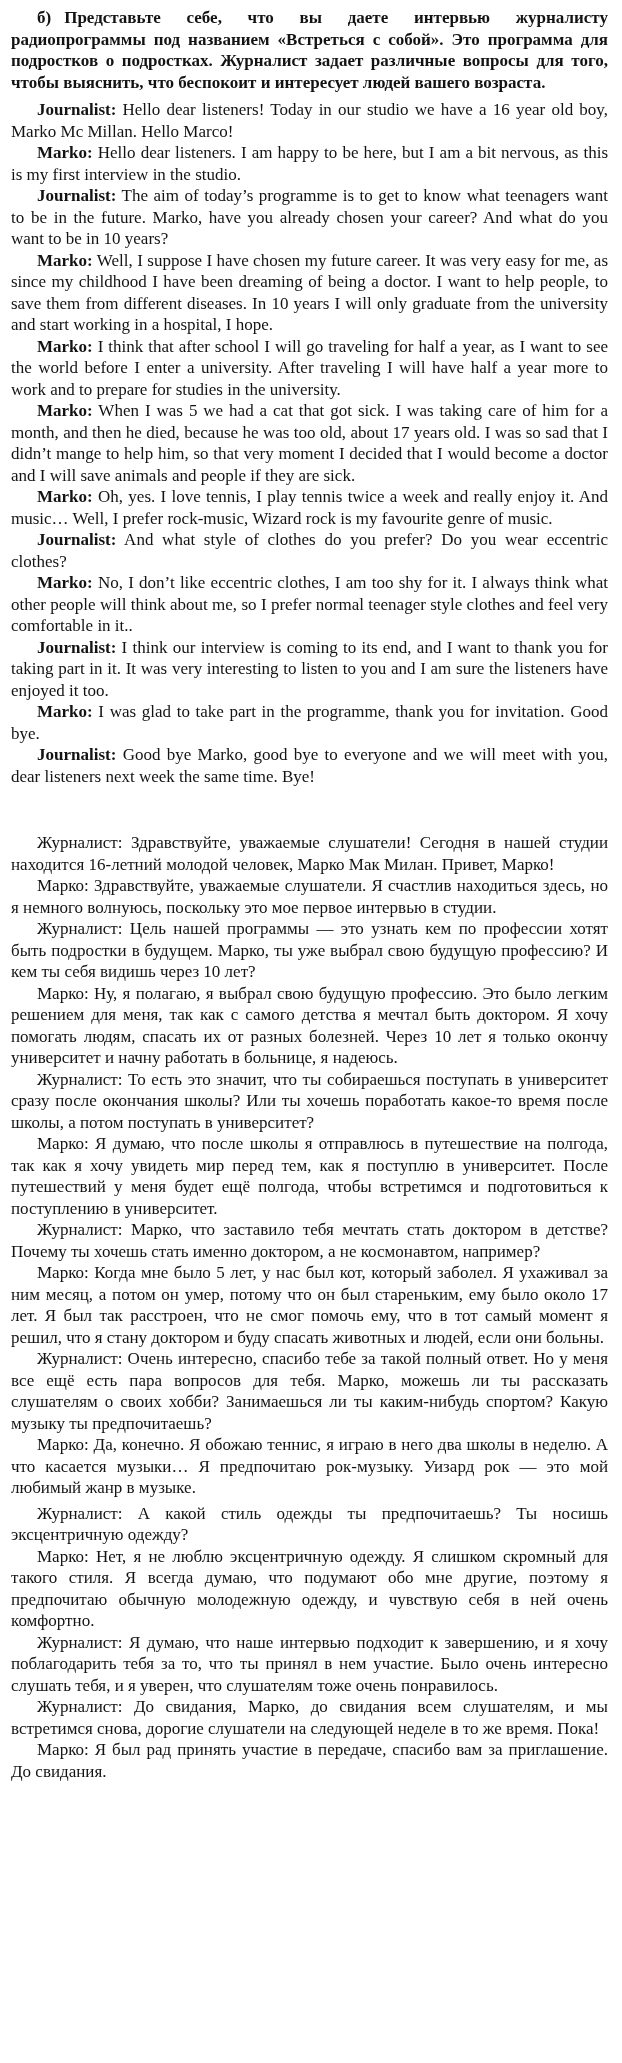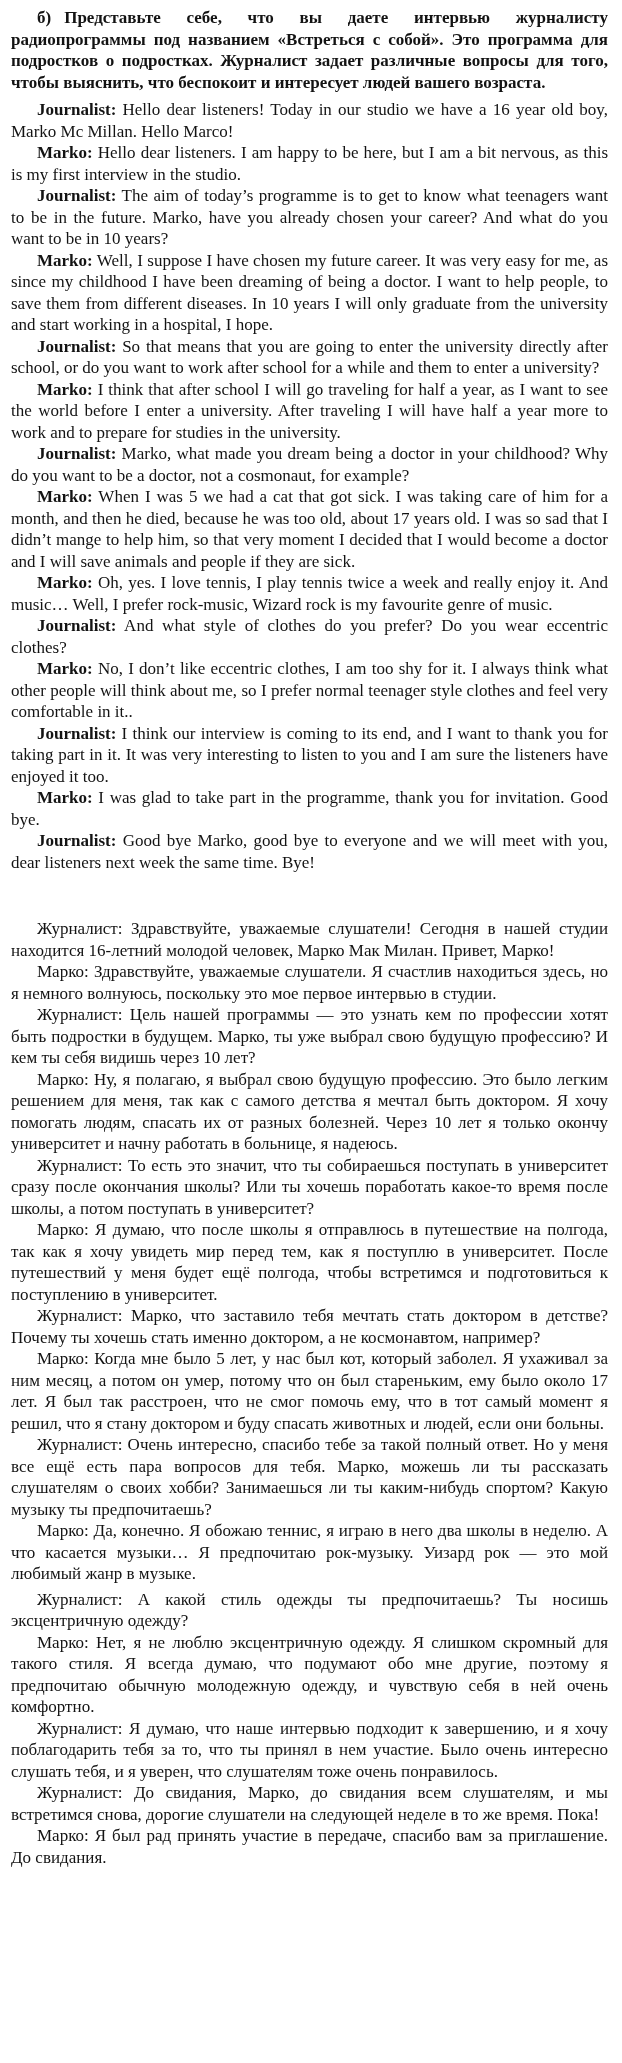--- a/index.html
+++ b/index.html
@@ -45,23 +45,21 @@
 
 <div class="page">
   <p class="task-header">
     <span class="task-label">б)</span><span>Представьте себе, что вы даете интервью журналисту радиопрограммы под названием «Встреться с собой». Это программа для подростков о подростках. Журналист задает различные вопросы для того, чтобы выяснить, что беспокоит и интересует людей вашего возраста.</span>
   </p>
   <div id="english-dialogue" class="dialogue dialogue-english">
       <p class="para"><b class="speaker">Journalist:</b><span> Hello dear listeners! Today in our studio we have a 16 year old boy, Marko Mc Millan. Hello Marco!</span></p>
       <p class="para"><b class="speaker">Marko:</b><span> Hello dear listeners. I am happy to be here, but I am a bit nervous, as this is my first interview in the studio.</span></p>
       <p class="para"><b class="speaker">Journalist:</b><span> The aim of today’s programme is to get to know what teenagers want to be in the future. Marko, have you already chosen your career? And what do you want to be in 10 years?</span></p>
       <p class="para"><b class="speaker">Marko:</b><span> Well, I suppose I have chosen my future career. It was very easy for me, as since my childhood I have been dreaming of being a doctor. I want to help people, to save them from different diseases. In 10 years I will only graduate from the university and start working in a hospital, I hope.</span></p>
-      <p class="para"><b class="speaker">Journalist:</b><span> So that means that you are going to enter the university directly after school, or do you want to work after school for a while and them to enter a university?</span></p>
       <p class="para"><b class="speaker">Marko:</b><span> I think that after school I will go traveling for half a year, as I want to see the world before I enter a university. After traveling I will have half a year more to work and to prepare for studies in the university.</span></p>
-      <p class="para"><b class="speaker">Journalist:</b><span> Marko, what made you dream being a doctor in your childhood? Why do you want to be a doctor, not a cosmonaut, for example?</span></p>
       <p class="para"><b class="speaker">Marko:</b><span> When I was 5 we had a cat that got sick. I was taking care of him for a month, and then he died, because he was too old, about 17 years old. I was so sad that I didn’t mange to help him, so that very moment I decided that I would become a doctor and I will save animals and people if they are sick.</span></p>
       <p class="para"><b class="speaker">Marko:</b><span> Oh, yes. I love tennis, I play tennis twice a week and really enjoy it. And music… Well, I prefer rock-music, Wizard rock is my favourite genre of music.</span></p>
       <p class="para"><b class="speaker">Journalist:</b><span> And what style of clothes do you prefer? Do you wear eccentric clothes?</span></p>
       <p class="para"><b class="speaker">Marko:</b><span> No, I don’t like eccentric clothes, I am too shy for it. I always think what other people will think about me, so I prefer normal teenager style clothes and feel very comfortable in it..</span></p>
       <p class="para"><b class="speaker">Journalist:</b><span> I think our interview is coming to its end, and I want to thank you for taking part in it. It was very interesting to listen to you and I am sure the listeners have enjoyed it too.</span></p>
       <p class="para"><b class="speaker">Marko:</b><span> I was glad to take part in the programme, thank you for invitation. Good bye.</span></p>
       <p class="para"><b class="speaker">Journalist:</b><span> Good bye Marko, good bye to everyone and we will meet with you, dear listeners next week the same time. Bye!</span></p>
     </div>
   <div id="russian-dialogue" class="dialogue dialogue-russian">
       <p class="para"><span>Журналист:</span><span> Здравствуйте, уважаемые слушатели! Сегодня в нашей студии находится 16-летний молодой человек, Марко Мак Милан. Привет, Марко!</span></p>

